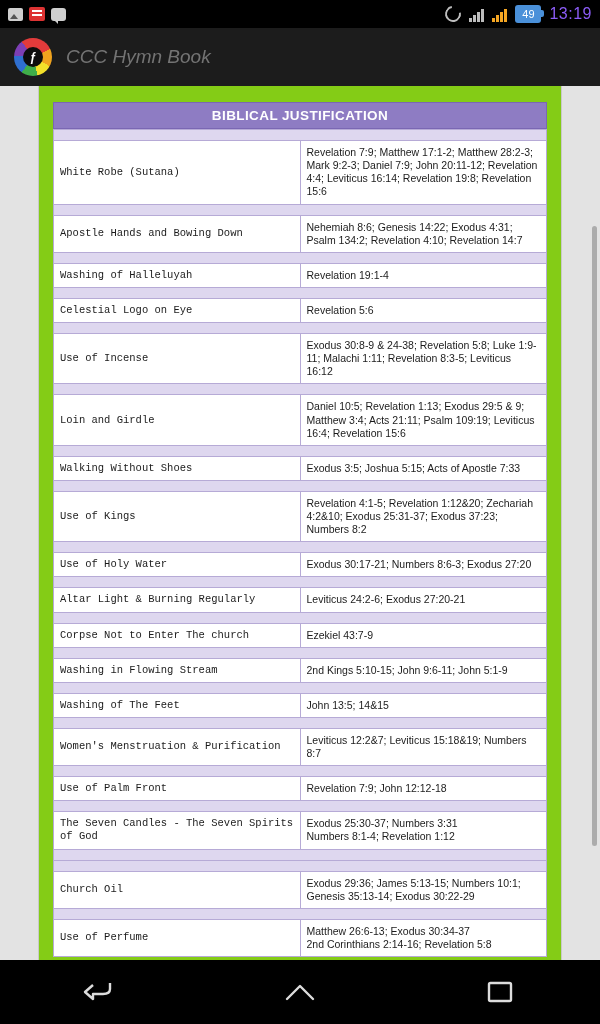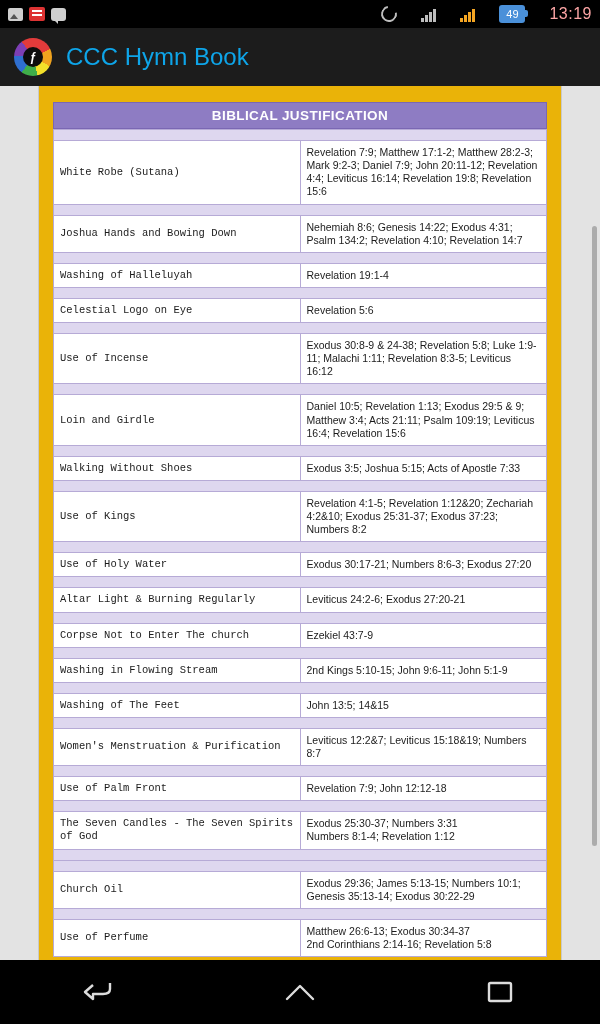--- a/index.html
+++ b/index.html
@@ -21,21 +21,21 @@
   .statusbar {
     height: 28px;
     background: #000;
     display: flex;
     align-items: center;
     padding: 0 8px;
     color: #fff;
     flex: 0 0 auto;
   }
   .status-left { display: flex; align-items: center; gap: 6px; }
-  .status-right { margin-left: auto; display: flex; align-items: center; gap: 24px; text-align: right; }
+  .status-right { margin-left: auto; display: flex; align-items: center; gap: 8px; text-align: right; }
   .sicon { display: inline-block; }
   .icon-sq {
     width: 15px; height: 13px;
     border-radius: 2px;
     position: relative;
   }
   .icon-img { background: #cfcfcf; }
   .icon-img::after {
     content: "";
     position: absolute; left: 2px; bottom: 2px;
@@ -89,21 +89,21 @@
     color: #fff;
     font-size: 11px;
     display: flex; align-items: center; justify-content: center;
     position: relative;
   }
   .batt::after{
     content:"";
     position:absolute; right:-3px; top:5px;
     width:3px;height:7px;background:#4a90d9;border-radius:0 2px 2px 0;
   }
-  .clock { font-size: 16px; color: #fca5a5; letter-spacing: .5px; }
+  .clock { font-size: 16px; color: #8b5cf6; letter-spacing: .5px; }
 
   
   .appbar {
     height: 58px;
     background: #1c1c1c;
     display: flex;
     align-items: center;
     padding: 0 14px;
     gap: 14px;
     flex: 0 0 auto;
@@ -125,34 +125,34 @@
     background: #0d0d0d;
   }
   .applogo span {
     position: relative;
     z-index: 2;
     color: #fff;
     font-size: 12px;
     font-weight: bold;
     line-height: 1;
   }
-  .apptitle { color: #0ea5e9; font-size: 24px; }
+  .apptitle { color: #737373; font-size: 19px; font-style: italic; }
 
   
   .content {
     flex: 1 1 auto;
     position: relative;
     background: #e3e3e3;
     overflow: hidden;
   }
   .page {
     position: absolute;
     left: 38px; right: 38px; top: 0;
     bottom: 0;
-    background: #eab308;
+    background: #84cc16;
     border-left: 1px solid #c9c9c9;
     border-right: 1px solid #c9c9c9;
     padding: 16px 14px 16px 14px;
     overflow: hidden;
   }
   .doc-title {
     background: #8e7cc3;
     color: #fff;
     text-align: center;
     font-weight: bold;
@@ -263,21 +263,21 @@
               <td colspan="2"></td>
             </tr>
             <tr class="item">
               <td class="c1">White Robe (Sutana)</td>
               <td class="c2">Revelation 7:9; Matthew 17:1-2; Matthew 28:2-3; Mark 9:2-3; Daniel 7:9; John 20:11-12; Revelation 4:4; Leviticus 16:14; Revelation 19:8; Revelation 15:6</td>
             </tr>
             <tr class="spacer">
               <td colspan="2"></td>
             </tr>
             <tr class="item">
-              <td class="c1">Joshua Hands and Bowing Down</td>
+              <td class="c1">Apostle Hands and Bowing Down</td>
               <td class="c2">Nehemiah 8:6; Genesis 14:22; Exodus 4:31; Psalm 134:2; Revelation 4:10; Revelation 14:7</td>
             </tr>
             <tr class="spacer">
               <td colspan="2"></td>
             </tr>
             <tr class="item">
               <td class="c1">Washing of Halleluyah</td>
               <td class="c2">Revelation 19:1-4</td>
             </tr>
             <tr class="spacer">

